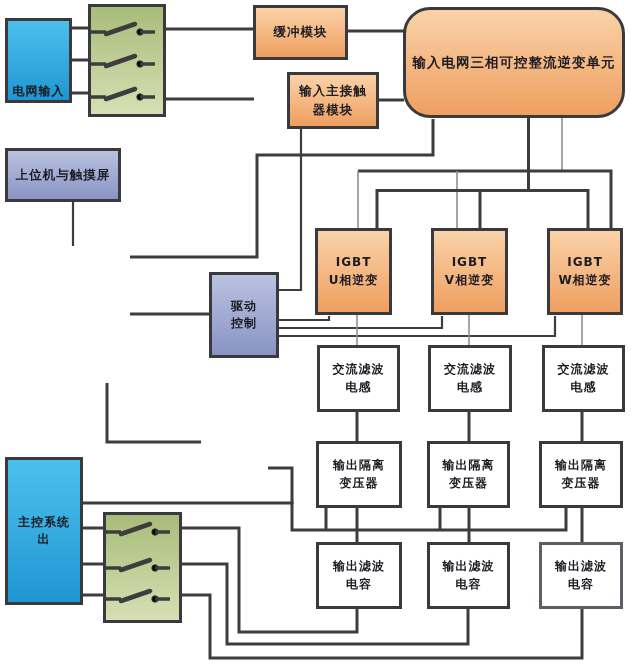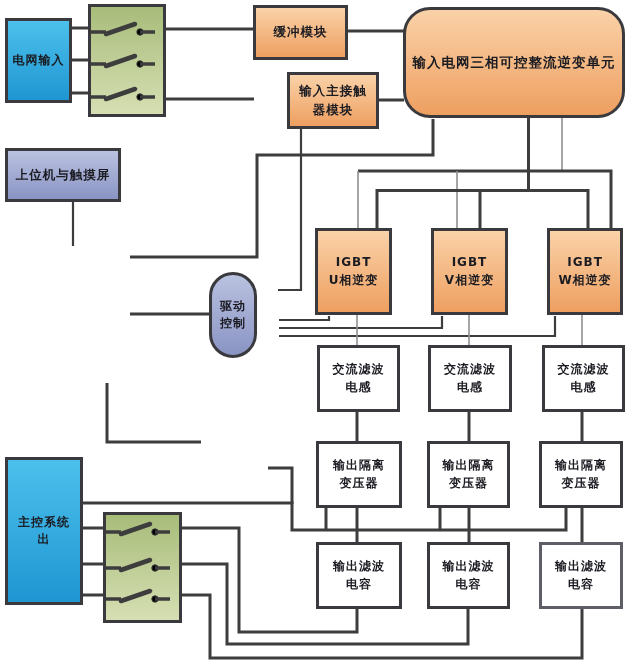--- a/index.html
+++ b/index.html
@@ -98,21 +98,21 @@
 
     <polyline points="83,528 105,528"></polyline>
     <polyline points="83,564 105,564"></polyline>
     <polyline points="83,595 105,595"></polyline>
 
     <polyline points="180,528 239,528 239,632 357,632 357,607"></polyline>
     <polyline points="180,564 227,564 227,644 468,644 468,607"></polyline>
     <polyline points="180,595 210,595 210,658 582,658 582,607"></polyline>
   </svg>
 
-  <div class="bk blue" style="left:5px;top:18px;width:67px;height:85px;">
+  <div class="bk blue" style="left:5px;top:18px;width:67px;height:85px;align-items:flex-end;">
     <span class="bk-label">电网输入</span>
   </div>
 
   <div class="bk green switchbox" style="left:88px;top:4px;width:78px;height:113px;">
     <svg class="sw" style="top:11px;" viewBox="0 0 78 26">
       <line x1="0" y1="14" x2="15" y2="14" stroke-width="3.5"></line>
       <line x1="15" y1="16" x2="44" y2="6" stroke-width="4.5" stroke-linecap="round"></line>
       <circle cx="49" cy="14" r="3.2"></circle>
       <line x1="49" y1="14" x2="64" y2="14" stroke-width="3.5"></line>
     </svg>
@@ -141,21 +141,21 @@
 
   <div class="bk orange big-label" style="left:403px;top:7px;width:222px;height:111px;">
     <span class="bk-label">输入电网三相可控整流逆变单元</span>
   </div>
 
   <div class="bk purple" style="left:5px;top:148px;width:116px;height:54px;font-size:12.5px;">
     <span class="bk-label">上位机与触摸屏</span>
   </div>
 
 
-  <div class="bk purple" style="left:209px;top:272px;width:48px;height:86px;border-radius:27px;">
+  <div class="bk purple" style="left:209px;top:272px;width:70px;height:86px;">
     <span class="bk-label">驱动
 控制</span>
   </div>
 
   <div class="bk orange" style="left:315px;top:228px;width:77px;height:87px;">
     <span class="bk-label">IGBT
 U相逆变</span>
   </div>
   <div class="bk orange" style="left:431px;top:228px;width:77px;height:87px;">
     <span class="bk-label">IGBT

